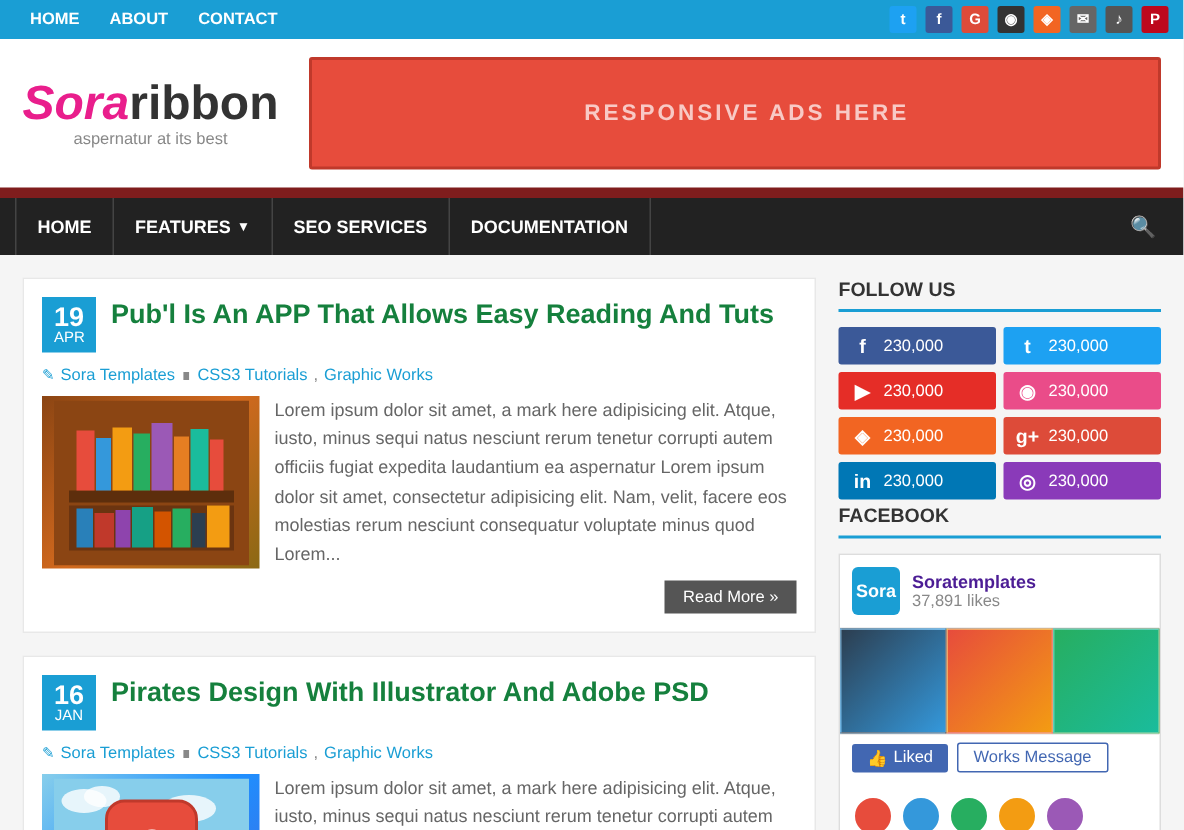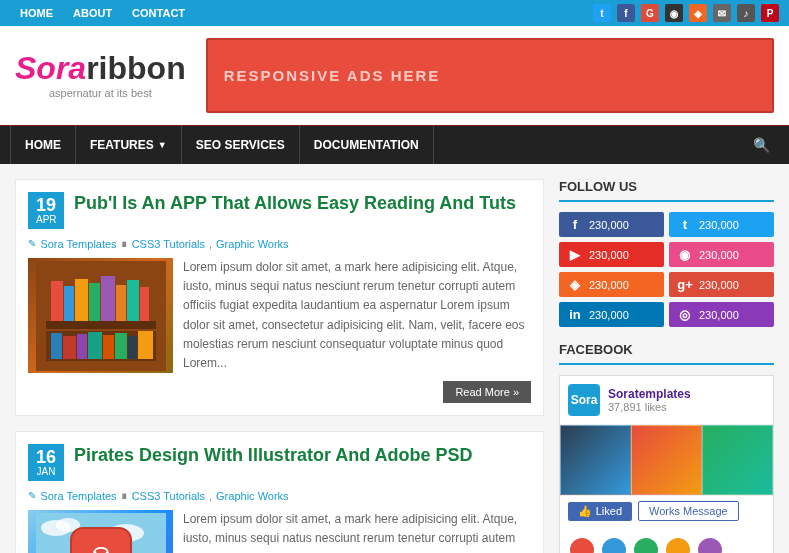--- a/index.html
+++ b/index.html
@@ -32,33 +32,34 @@
       cursor: pointer;
     }
 
     
     .header {
       background: #fff;
       display: flex;
       align-items: center;
       padding: 12px 15px;
       gap: 20px;
-      border-bottom: 1px solid #7f1d1d;
+      border-bottom: 7px solid #7f1d1d;
     }
     .logo { flex: 0 0 auto; }
     .logo-text { font-size: 32px; line-height: 1; }
     .logo-sora { color: #e91e8c; font-style: italic; font-weight: bold; }
     .logo-ribbon { color: #333; font-weight: bold; }
     .logo-tagline { color: #888; font-size: 11px; text-align: center; margin-top: 3px; }
     .ad-banner {
       flex: 1;
       background: #e74c3c;
       height: 75px;
       display: flex;
       align-items: center;
+      justify-content: center;
       border: 2px solid #c0392b;
       border-radius: 2px;
       padding-left: 16px;
     }
     .ad-banner-text { color: rgba(255,255,255,0.7); font-size: 15px; letter-spacing: 2px; font-weight: bold; text-transform: uppercase; }
 
     
     .main-nav {
       background: #222;
       display: flex;
@@ -137,21 +138,21 @@
       cursor: pointer;
       text-decoration: none;
       display: inline-block;
     }
 
     
     .thumb-1 { background: linear-gradient(135deg, #8B4513 0%, #D2691E 50%, #8B6914 100%); }
     .thumb-2 { background: linear-gradient(135deg, #87CEEB 0%, #1E90FF 50%, #4169E1 100%); }
 
     
-    .sidebar-section { margin-bottom: 15px; }
+    .sidebar-section { margin-bottom: 3px; }
     .sidebar-title {
       font-size: 13px;
       font-weight: bold;
       color: #333;
       border-bottom: 2px solid #1a9ed4;
       padding-bottom: 6px;
       margin-bottom: 10px;
       text-transform: uppercase;
     }
     .social-grid { display: grid; grid-template-columns: 1fr 1fr; gap: 5px; }

